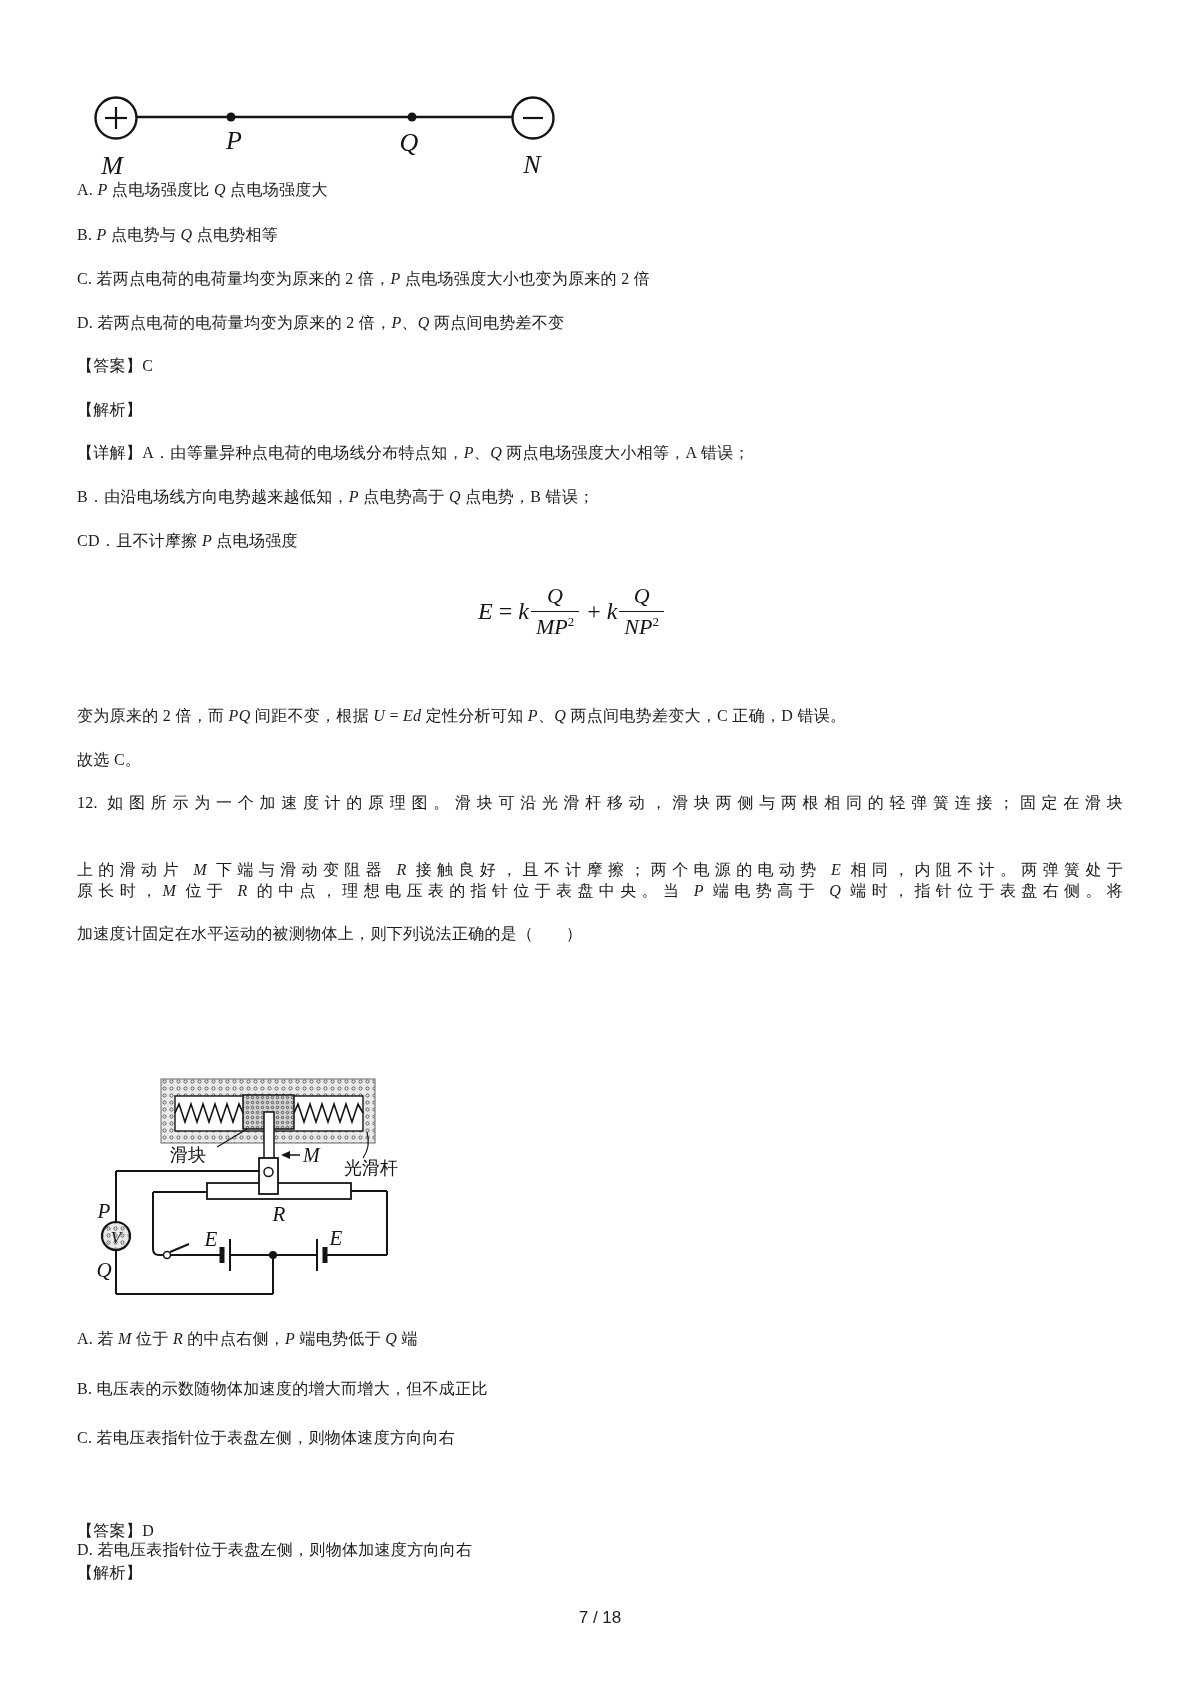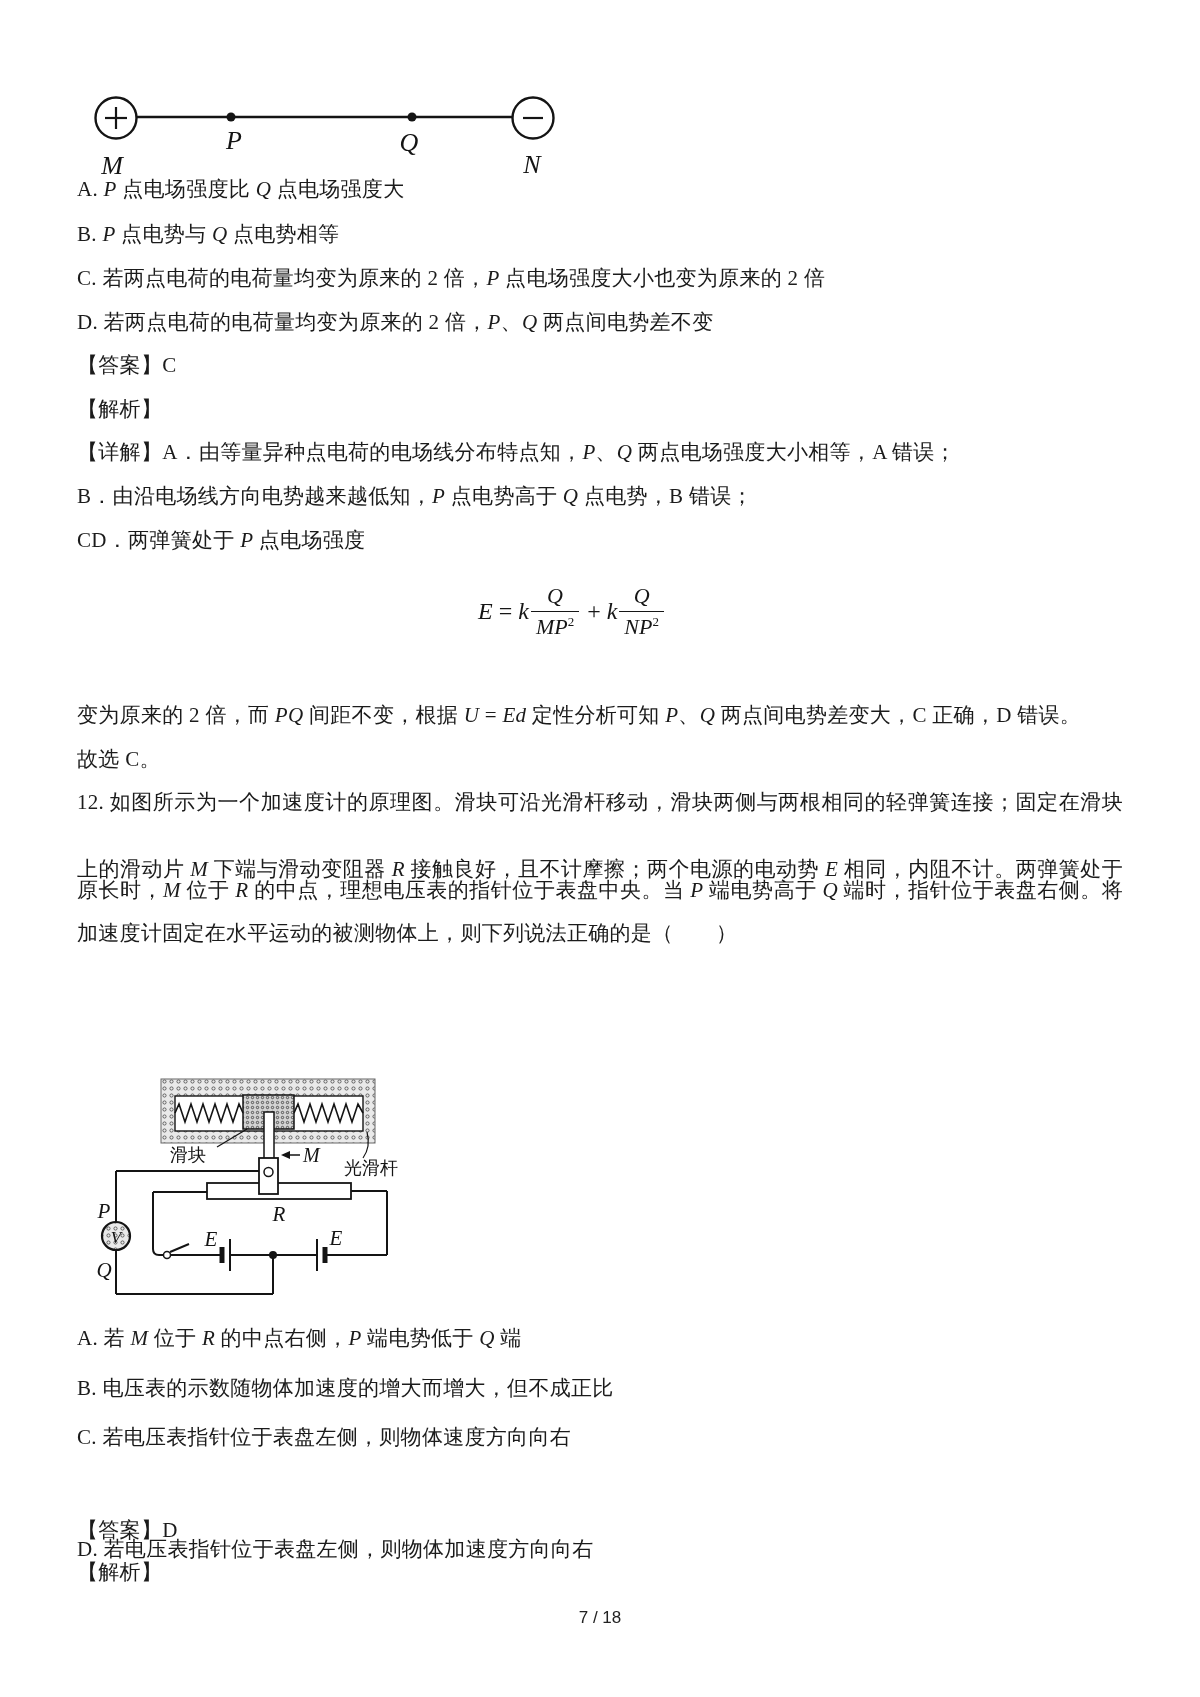--- a/index.html
+++ b/index.html
@@ -2,21 +2,21 @@
 <html><head>
 <meta charset="utf-8">
 <style>
   html,body{margin:0;padding:0;background:#888;}
   #page{
     position:relative; width:1200px; height:1697px; background:#ffffff;
     margin:0 auto; overflow:hidden;
     font-family:"Liberation Serif","DejaVu Serif",serif; color:#1b1b1b;
   }
   .line{
-    position:absolute; left:77px; font-size:21px; line-height:27px;
+    position:absolute; left:77px; font-size:16px; line-height:27px;
     white-space:pre; letter-spacing:0.3px;
   }
   .jline{
     width:1046px; white-space:normal; text-align:justify;
     text-align-last:justify; letter-spacing:0.2px;
   }
   .it{font-style:italic; font-family:"Liberation Serif","DejaVu Serif",serif;}
   .formula{
     position:absolute; top:583px; left:572px; transform:translateX(-50%);
     display:flex; align-items:center; font-size:24px; font-style:italic; color:#161616;
@@ -60,21 +60,21 @@
   </svg>
 
   <div class="line" style="top:176px"><span>A. </span><span class="it">P</span><span> 点电场强度比 </span><span class="it">Q</span><span> 点电场强度大</span></div>
   <div class="line" style="top:221px"><span>B. </span><span class="it">P</span><span> 点电势与 </span><span class="it">Q</span><span> 点电势相等</span></div>
   <div class="line" style="top:265px"><span>C. 若两点电荷的电荷量均变为原来的 2 倍，</span><span class="it">P</span><span> 点电场强度大小也变为原来的 2 倍</span></div>
   <div class="line" style="top:309px"><span>D. 若两点电荷的电荷量均变为原来的 2 倍，</span><span class="it">P</span><span>、</span><span class="it">Q</span><span> 两点间电势差不变</span></div>
   <div class="line" style="top:352px"><span>【答案】C</span></div>
   <div class="line" style="top:396px"><span>【解析】</span></div>
   <div class="line" style="top:439px"><span>【详解】A．由等量异种点电荷的电场线分布特点知，</span><span class="it">P</span><span>、</span><span class="it">Q</span><span> 两点电场强度大小相等，A 错误；</span></div>
   <div class="line" style="top:483px"><span>B．由沿电场线方向电势越来越低知，</span><span class="it">P</span><span> 点电势高于 </span><span class="it">Q</span><span> 点电势，B 错误；</span></div>
-  <div class="line" style="top:527px"><span>CD．两弹簧处于 </span><span class="it">P</span><span> 点电场强度</span></div>
+  <div class="line" style="top:527px"><span>CD．且不计摩擦 </span><span class="it">P</span><span> 点电场强度</span></div>
 
   <div class="formula">
     <span>E</span>
     <span class="op">=</span>
     <span>k</span>
     <span class="frac">
       <span class="num">Q</span>
       <span class="den"><span>MP</span><sup>2</sup></span>
     </span>
     <span class="op">+</span>

